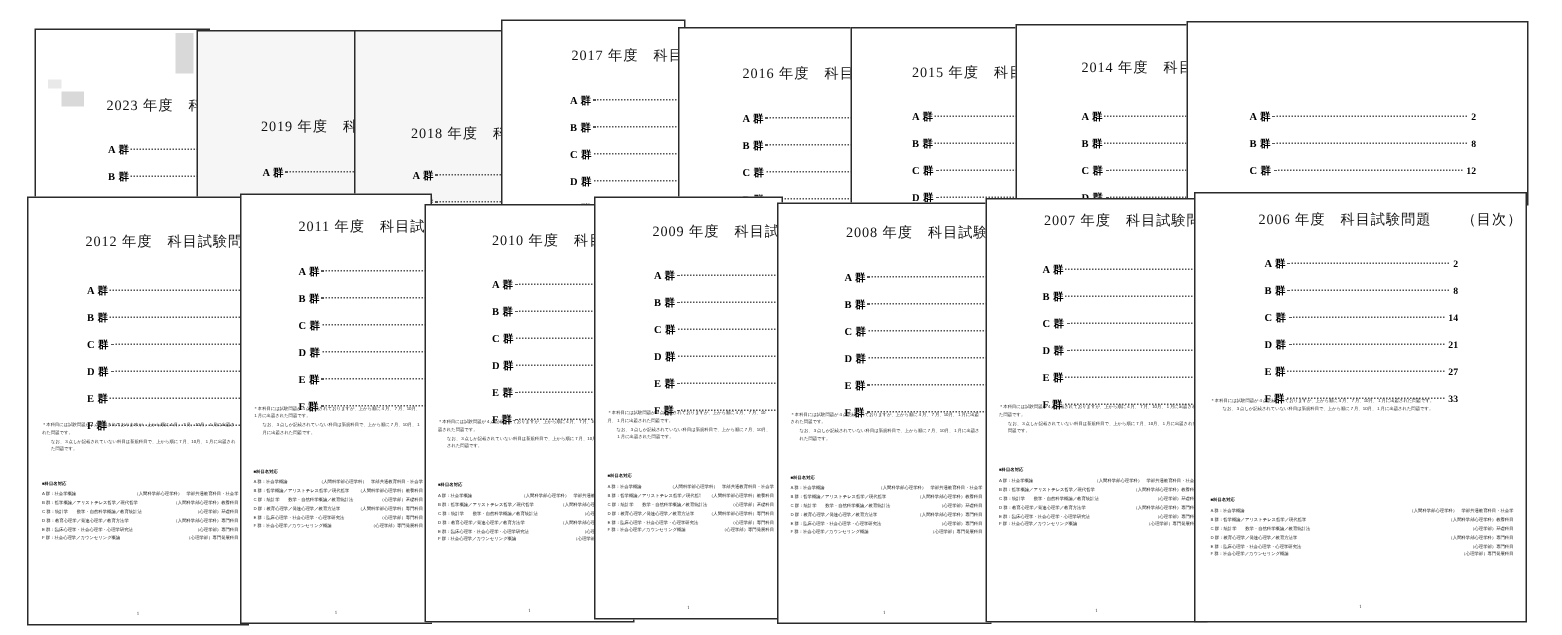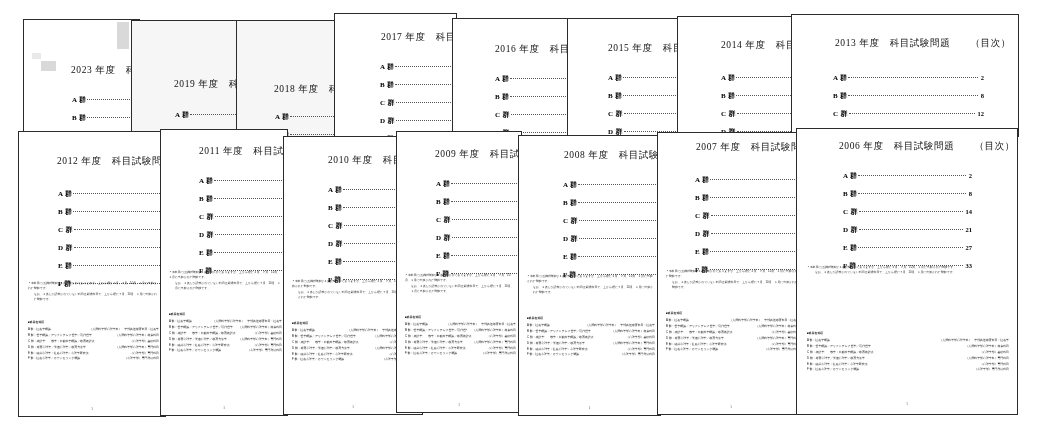--- a/index.html
+++ b/index.html
@@ -256,21 +256,20 @@
         </div>
       <div class="toc-row">
           <span class="toc-label">D 群</span>
           <span class="toc-dots"></span>
           <span class="toc-page"></span>
         </div>
     </div>
   </div>
 
   <div class="page" style="left:791px;top:14px;width:228px;height:123px;z-index:8;">
-    <div class="doc-title" style="left:43px;top:22px;">2013 年度　科目試験問題　　（目次）</div>
     <div class="toc" style="left:41px;top:58px;right:34px;">
       <div class="toc-row">
           <span class="toc-label">A 群</span>
           <span class="toc-dots"></span>
           <span class="toc-page">2</span>
         </div>
       <div class="toc-row">
           <span class="toc-label">B 群</span>
           <span class="toc-dots"></span>
           <span class="toc-page">8</span>

